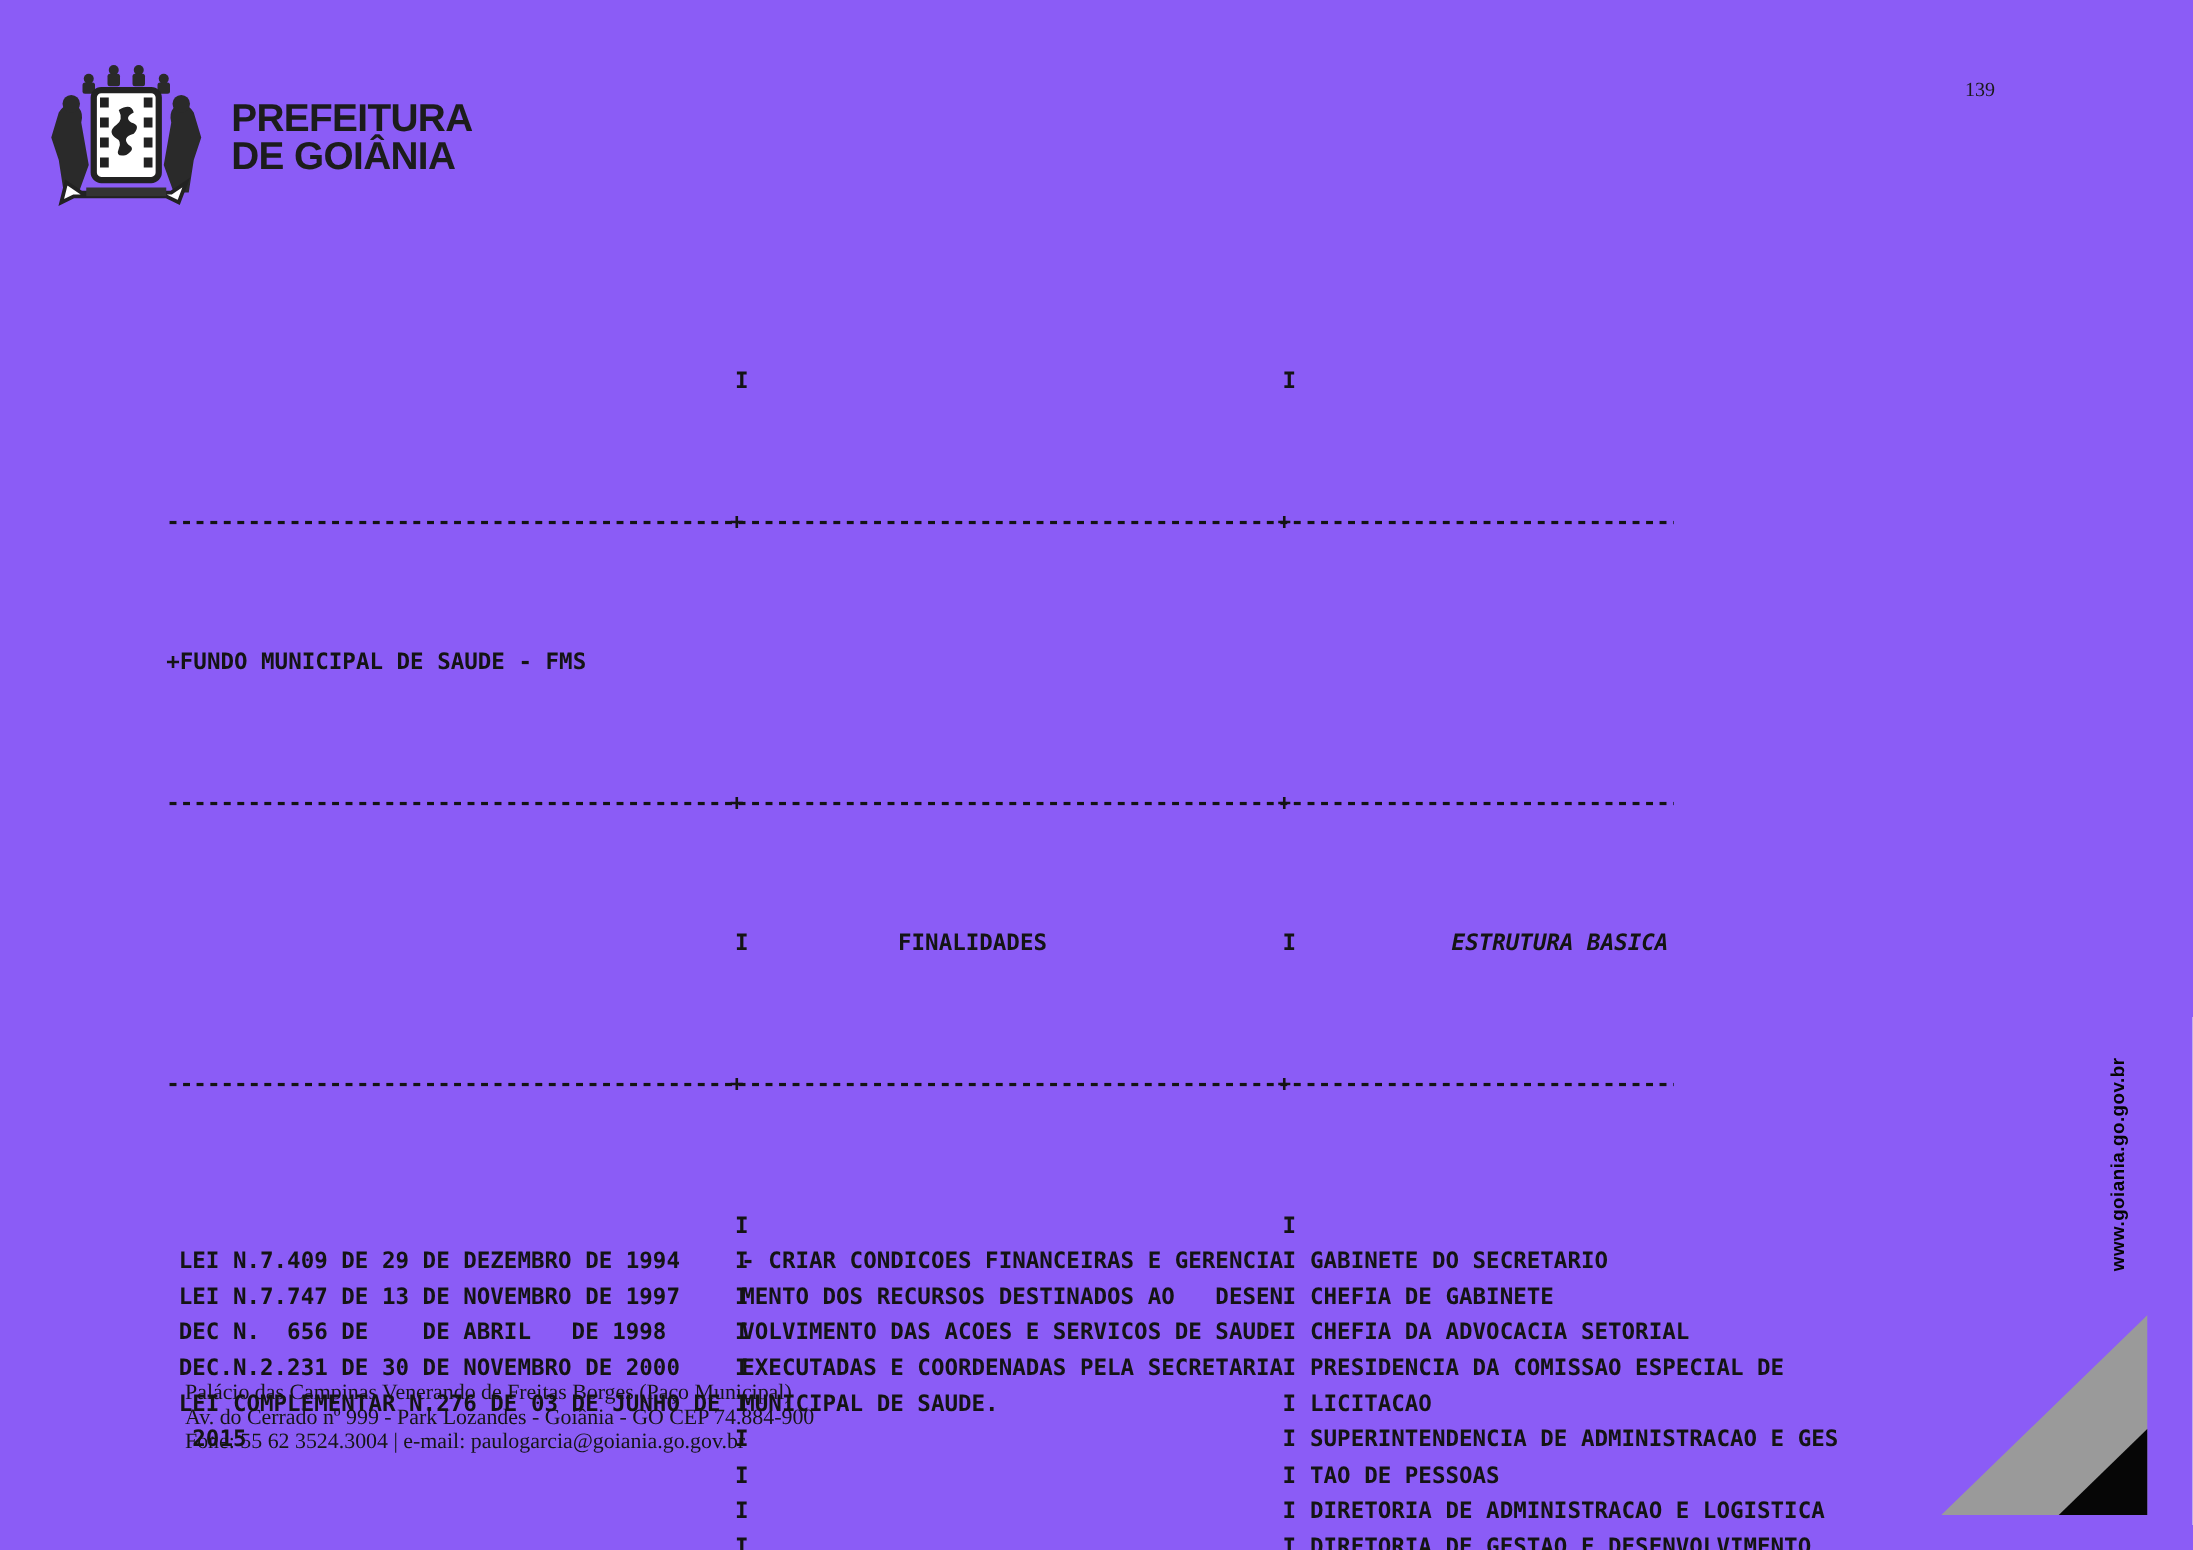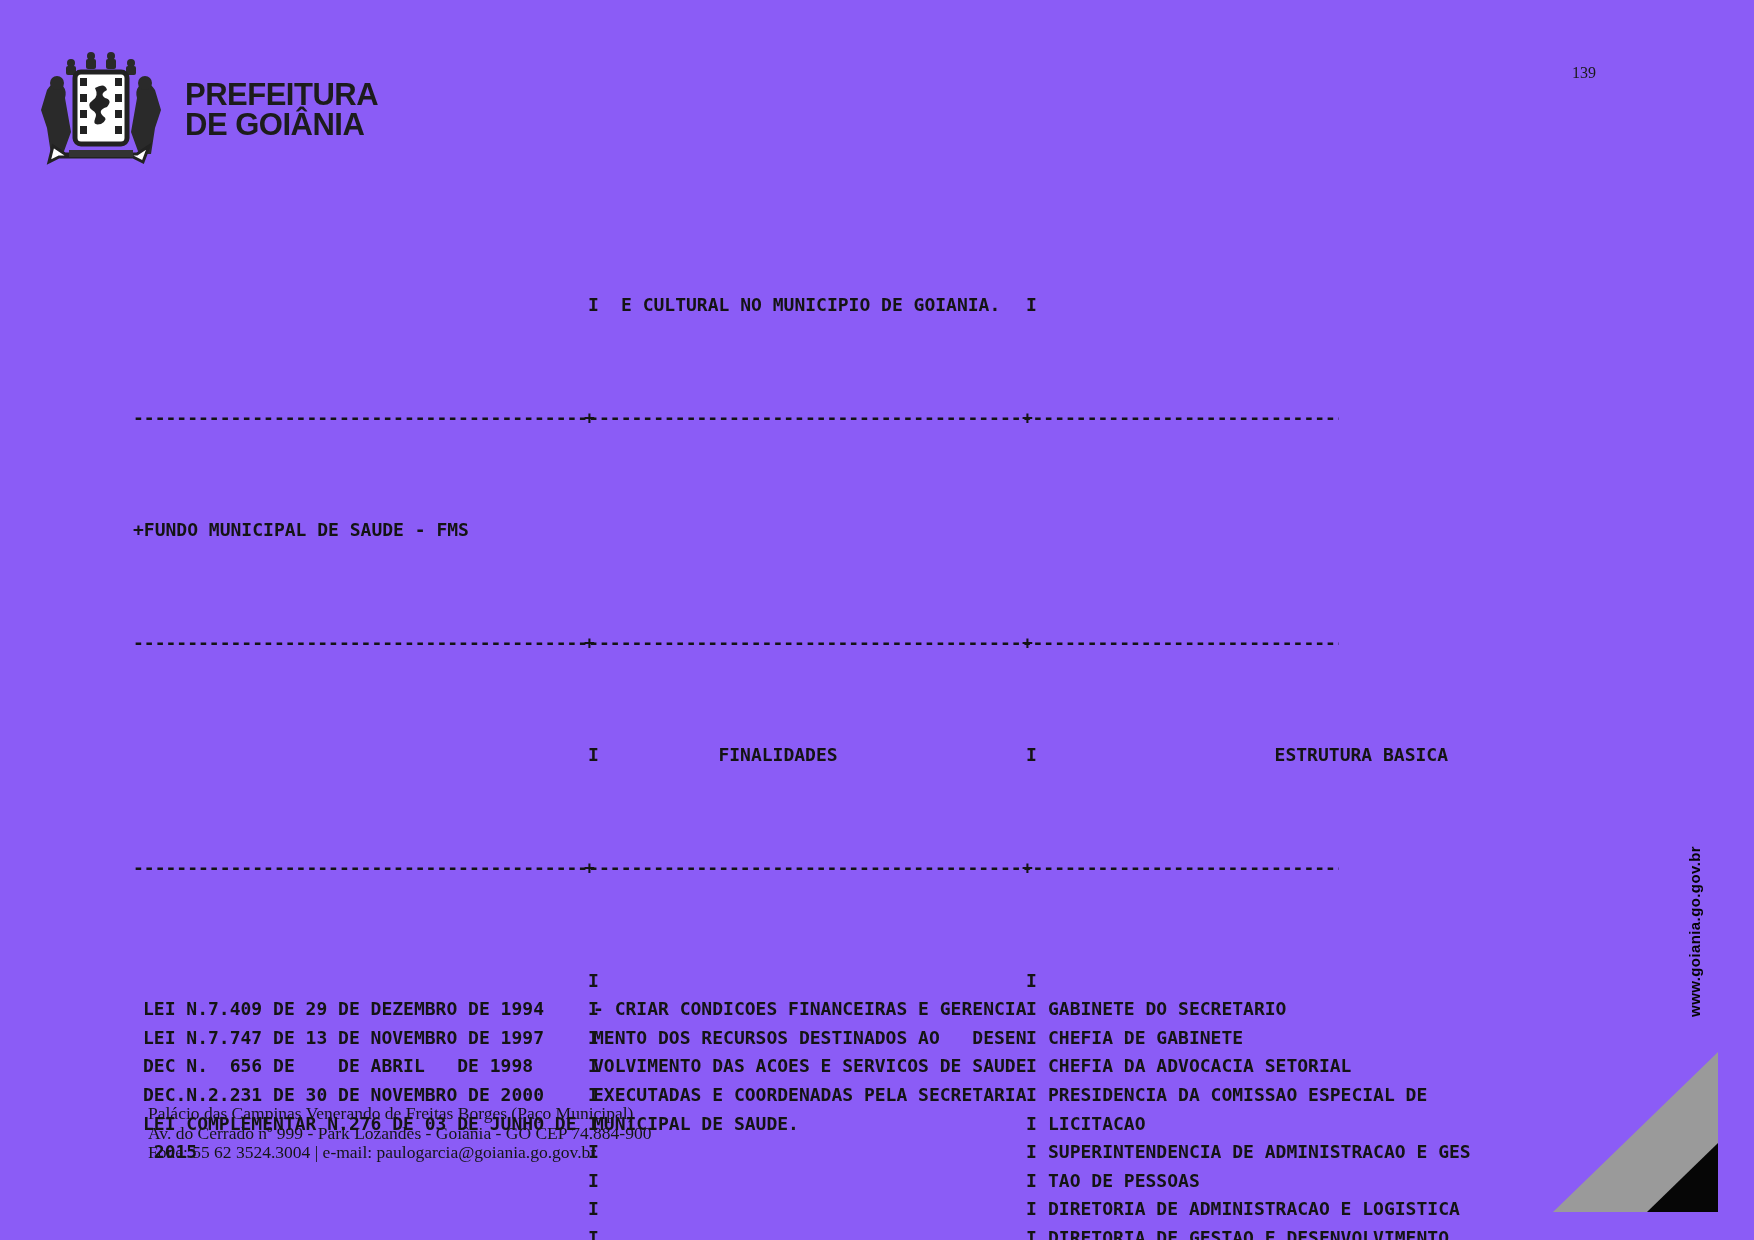--- a/index.html
+++ b/index.html
@@ -43,21 +43,21 @@
   .s1{left:455px;}
   .c2{left:460px;}
   .c2b{left:488px;}
   .s2{left:893px;}
   .c3{left:915px;}
   .divider .dashes{left:0;width:1206px;overflow:hidden;display:inline-block;}
   .divider .plus1{left:451px;}
   .divider .plus2{left:889px;}
   .hdr1{left:10px;width:430px;text-align:center;}
   .hdr2{left:465px;width:360px;text-align:center;}
-  .hdr3{left:915px;width:400px;text-align:right;}
+  .hdr3{left:915px;width:400px;text-align:center;font-style:italic;}
   .section-title{left:0;}
   
   .footer{
     position:absolute;left:148px;top:1104px;
     font-family:"Liberation Serif", serif;
     font-size:17.5px;line-height:19.6px;color:#151515;
   }
   
   .vurl{
     position:absolute;left:1672px;top:826px;
@@ -122,21 +122,20 @@
     </div>
   </div>
 
   <div class="page-number">139</div>
 
   <div class="mono-table">
 
     
     <div class="tline">
       <span class="s1">I</span>
-      <span class="c2b">E CULTURAL NO MUNICIPIO DE GOIANIA.</span>
       <span class="s2">I</span>
     </div>
 
     
     <div class="tline divider">
       <span class="dashes">----------------------------------------------------------------------------------------------------------------------------------</span>
       <span class="plus1">+</span>
       <span class="plus2">+</span>
     </div>
 

